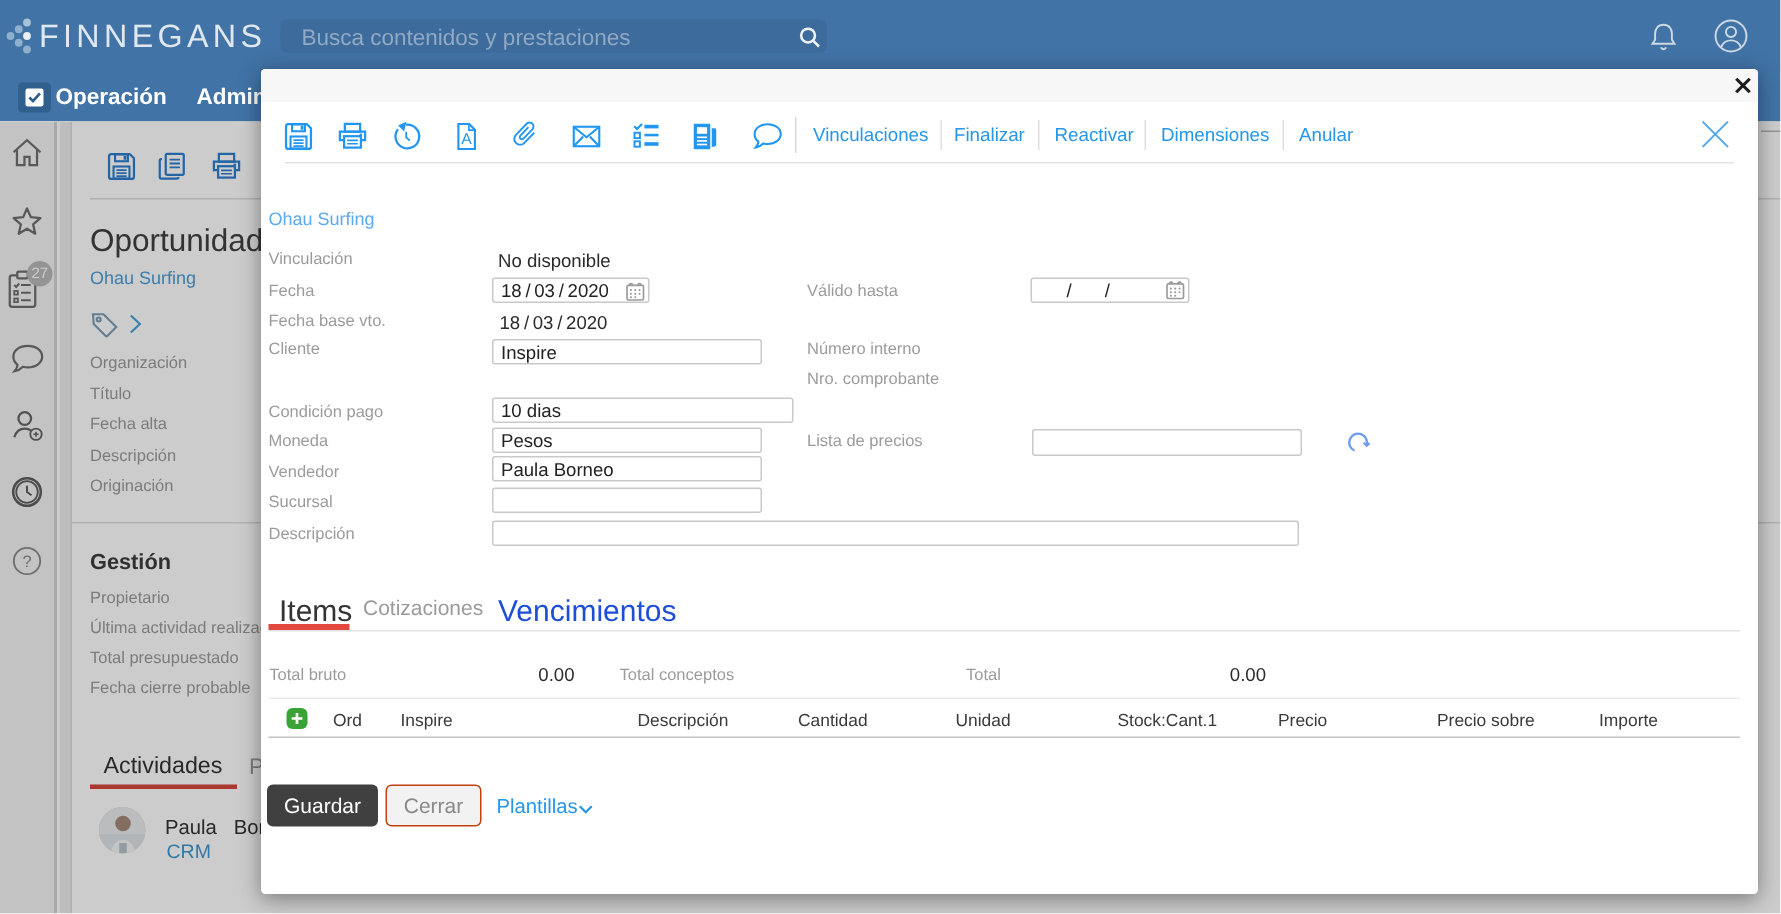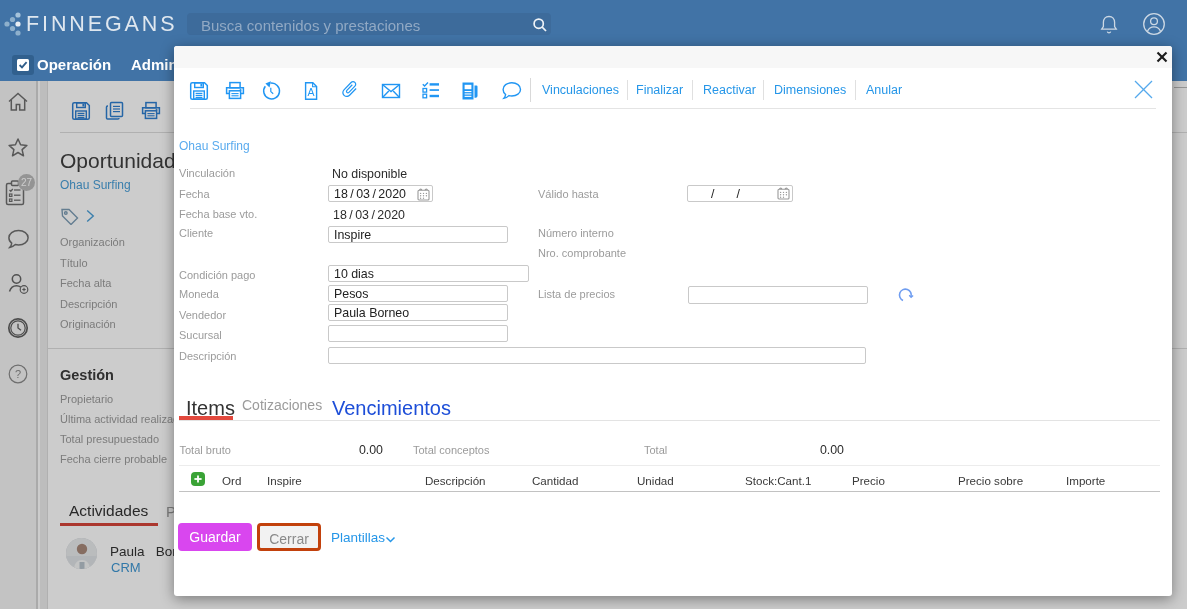--- a/index.html
+++ b/index.html
@@ -324,19 +324,19 @@
     <div class="thead" style="left:48px;top:427.5px">Ord</div>
     <div class="thead" style="left:93px;top:427.5px">Inspire</div>
     <div class="thead" style="left:251px;top:427.5px">Descripción</div>
     <div class="thead" style="left:358px;top:427.5px">Cantidad</div>
     <div class="thead" style="left:463px;top:427.5px">Unidad</div>
     <div class="thead" style="left:571px;top:427.5px">Stock:Cant.1</div>
     <div class="thead" style="left:678px;top:427.5px">Precio</div>
     <div class="thead" style="left:784px;top:427.5px">Precio sobre</div>
     <div class="thead" style="left:892px;top:427.5px">Importe</div>
   </div>
-  <div class="abs" style="left:4px;top:477px;width:74px;height:28px;background:#d946ef;border-radius:4px;color:#fff;font-size:14px;text-align:center;line-height:28px">Guardar</div>
-  <div class="abs" style="left:83px;top:477px;width:64px;height:28px;background:#f2f2f2;border:3px solid #c2410c;border-radius:4px;color:#8a8a8a;font-size:14px;text-align:center;line-height:26px">Cerrar</div>
+  <div class="abs" style="left:4px;top:477px;width:74px;height:28px;background:#404040;border-radius:4px;color:#fff;font-size:14px;text-align:center;line-height:28px">Guardar</div>
+  <div class="abs" style="left:83px;top:477px;width:64px;height:28px;background:#f2f2f2;border:1px solid #c2410c;border-radius:4px;color:#8a8a8a;font-size:14px;text-align:center;line-height:26px">Cerrar</div>
   <div class="abs" style="left:157px;top:484px;font-size:13.5px;color:#2596e8">Plantillas</div>
   <svg class="abs" style="left:211px;top:490px" width="11" height="8" viewBox="0 0 11 8" fill="none" stroke="#2596e8" stroke-width="1.5">
     <path d="M1.5,1.5 L5.5,5.5 L9.5,1.5"></path>
   </svg>
 </div>
 
 </body></html>

